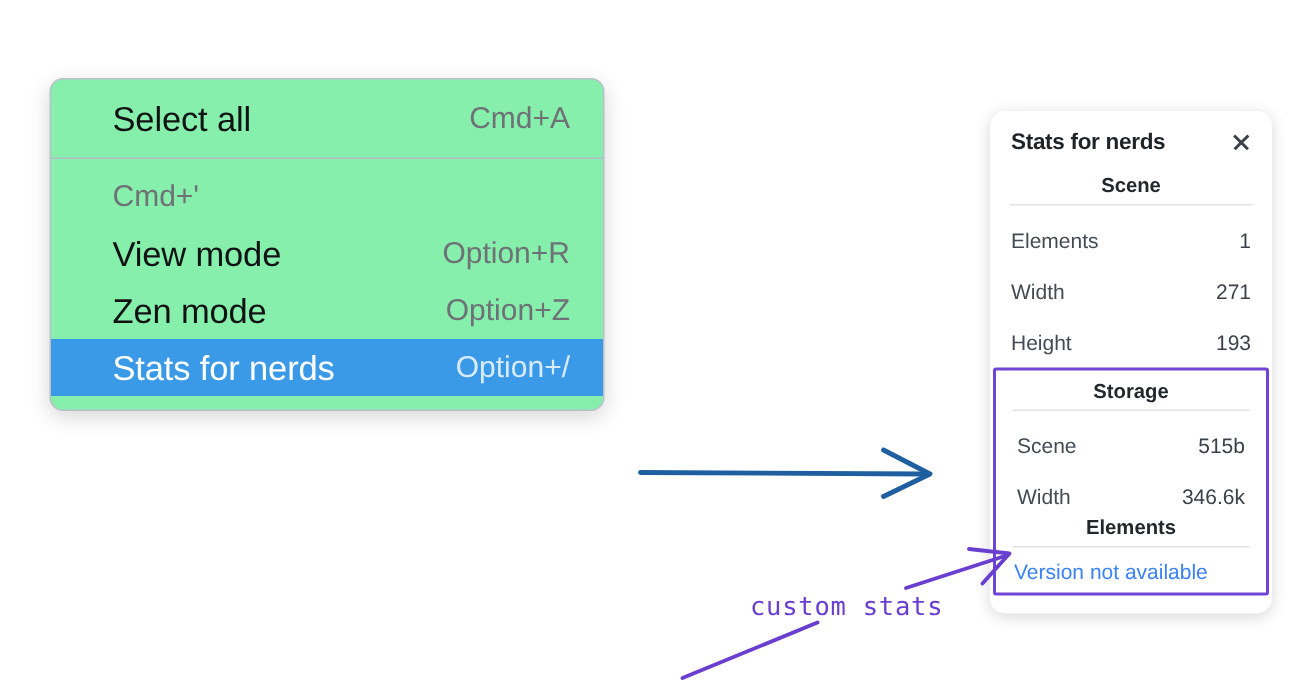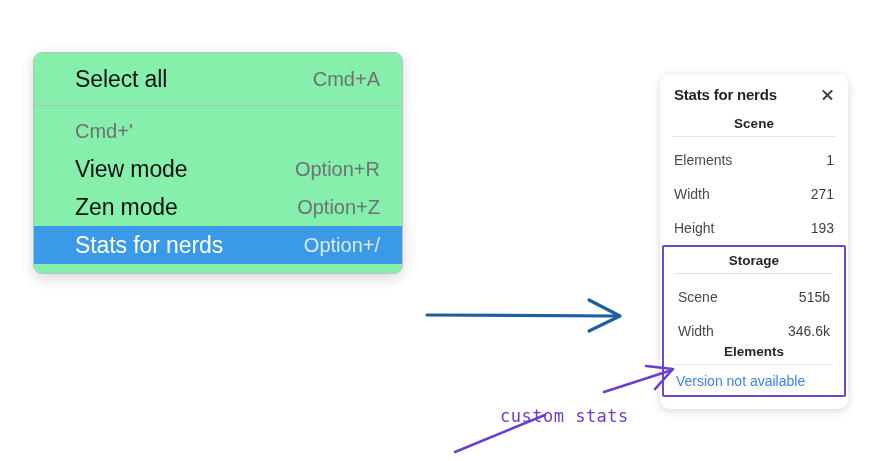--- a/index.html
+++ b/index.html
@@ -144,21 +144,21 @@
   
   #annotations {
     position: absolute;
     left: 0; top: 0;
     width: 873px; height: 461px;
     pointer-events: none;
   }
   #annotation-label {
     position: absolute;
     left: 500px;
-    top: 406px;
+    top: 395px;
     color: #6a3fd0;
     font-family: "DejaVu Sans Mono", monospace;
     font-size: 17px;
     letter-spacing: 0.5px;
     white-space: nowrap;
   }
 </style>
 </head>
 <body>
 

